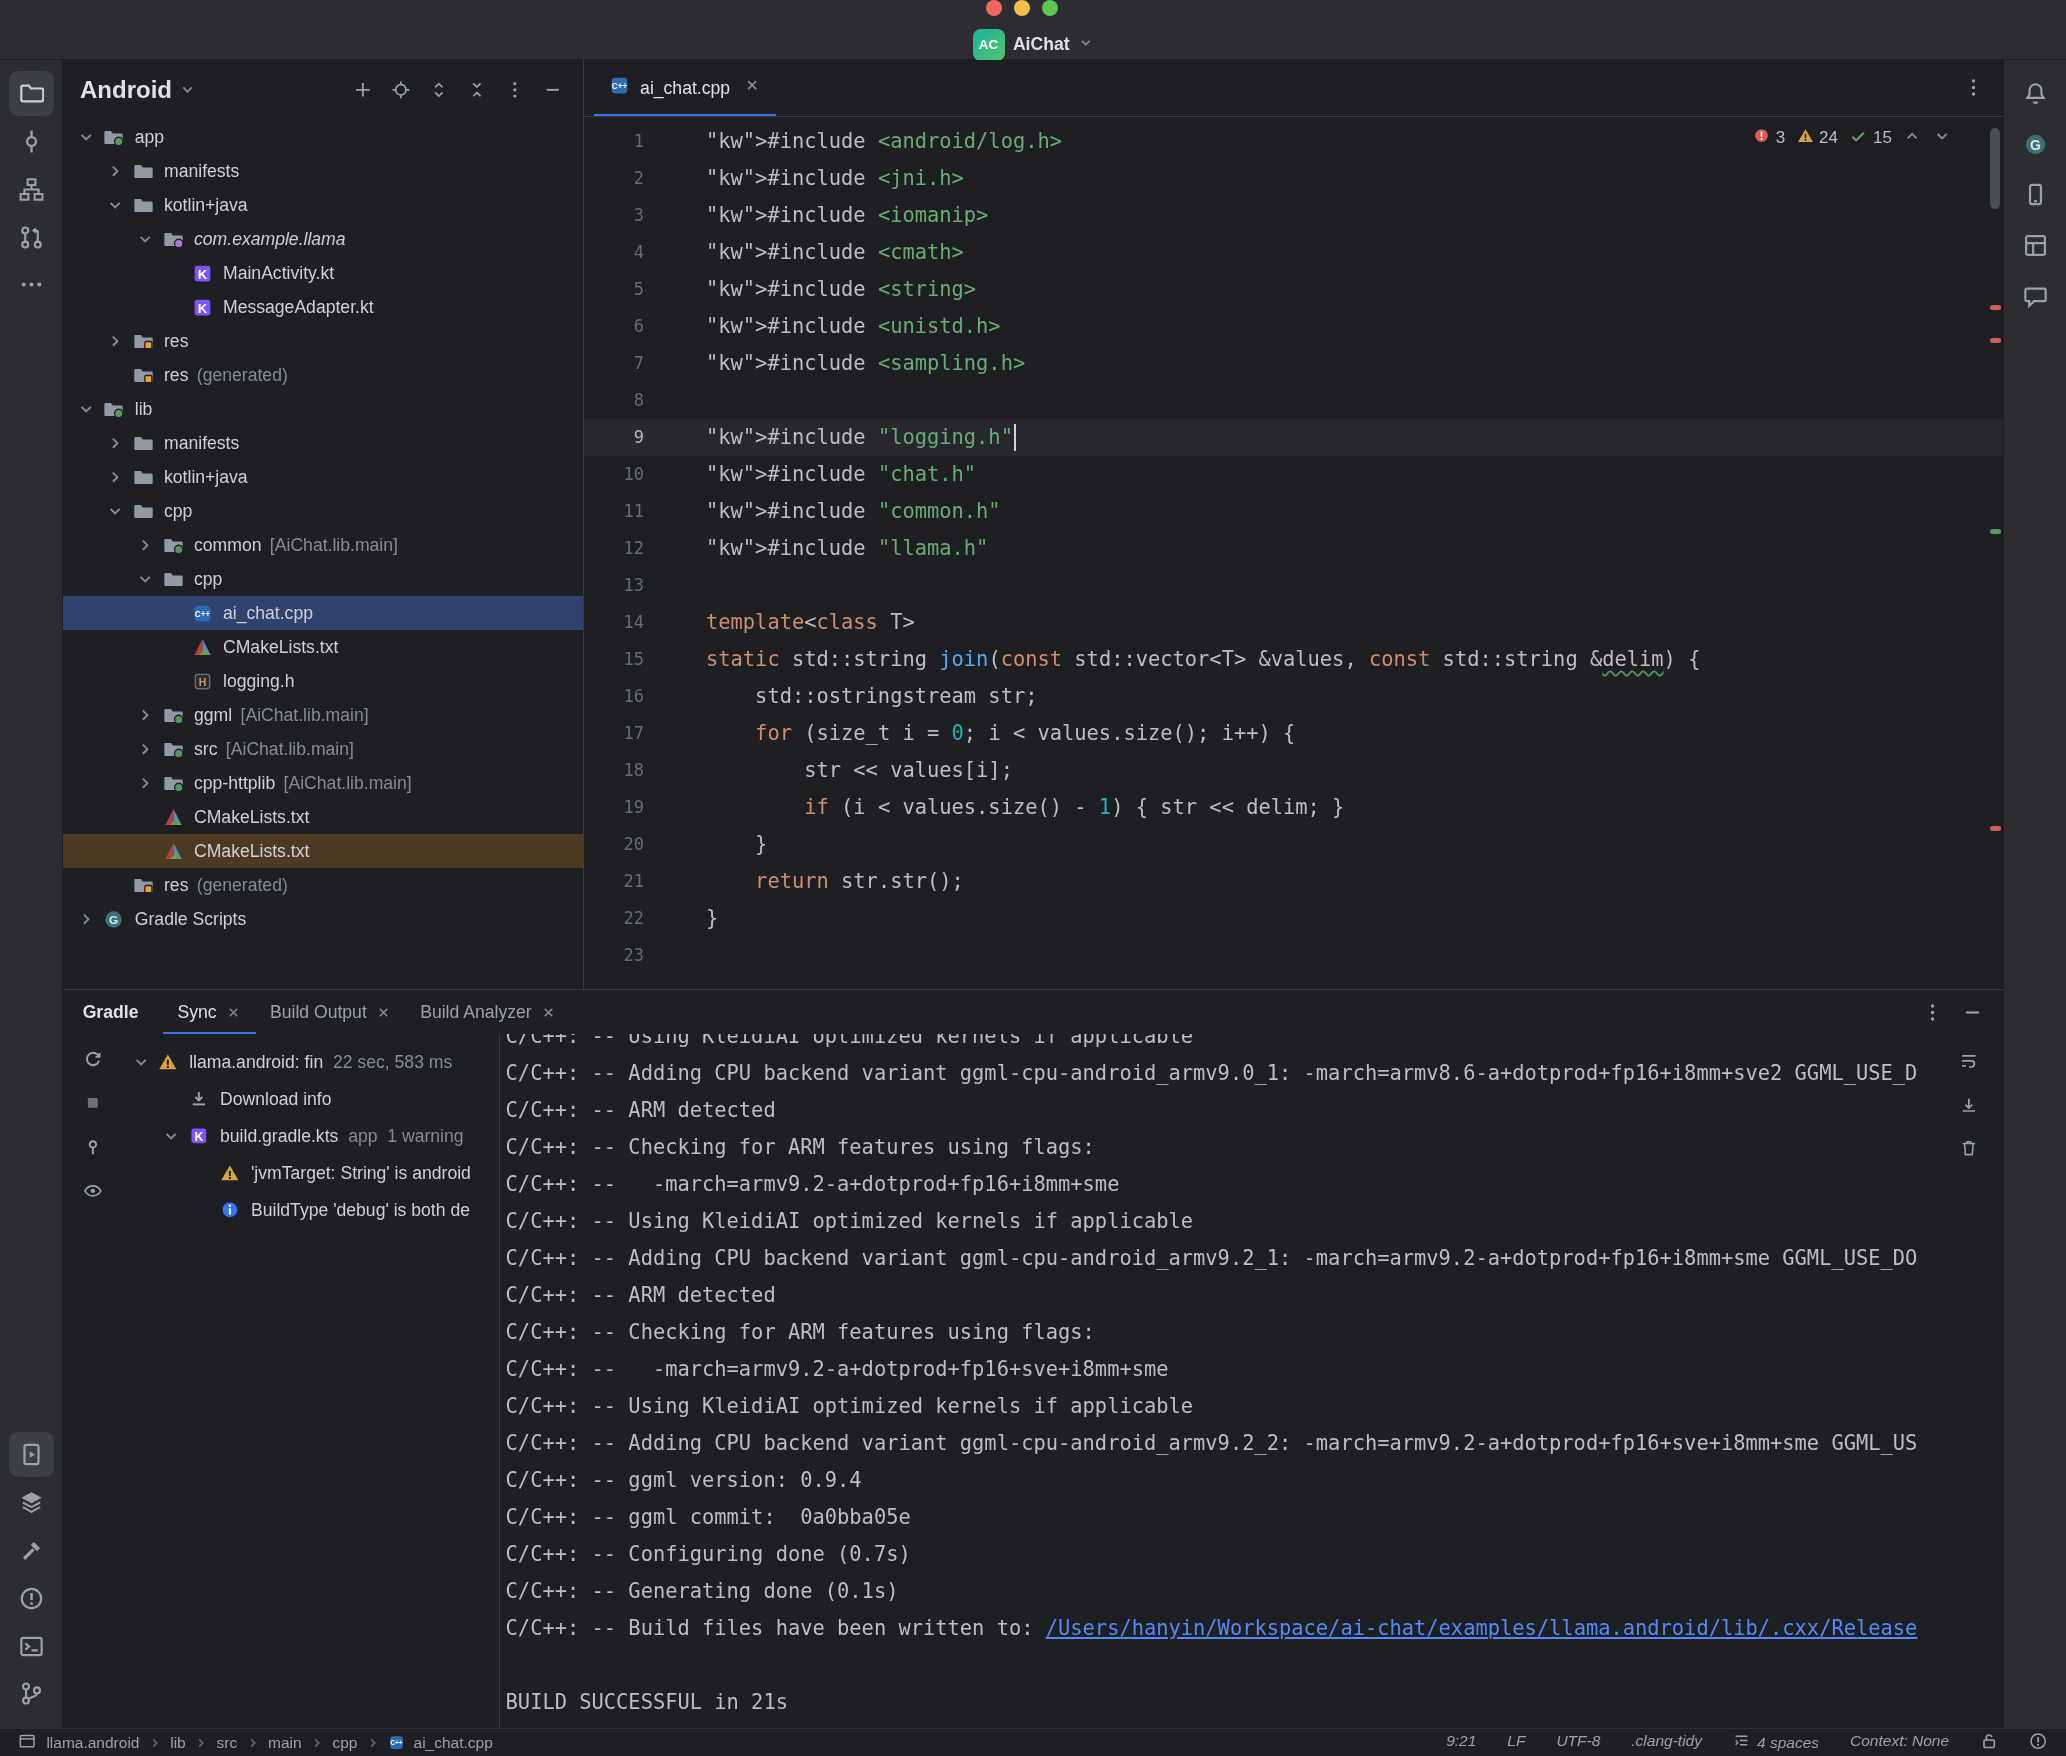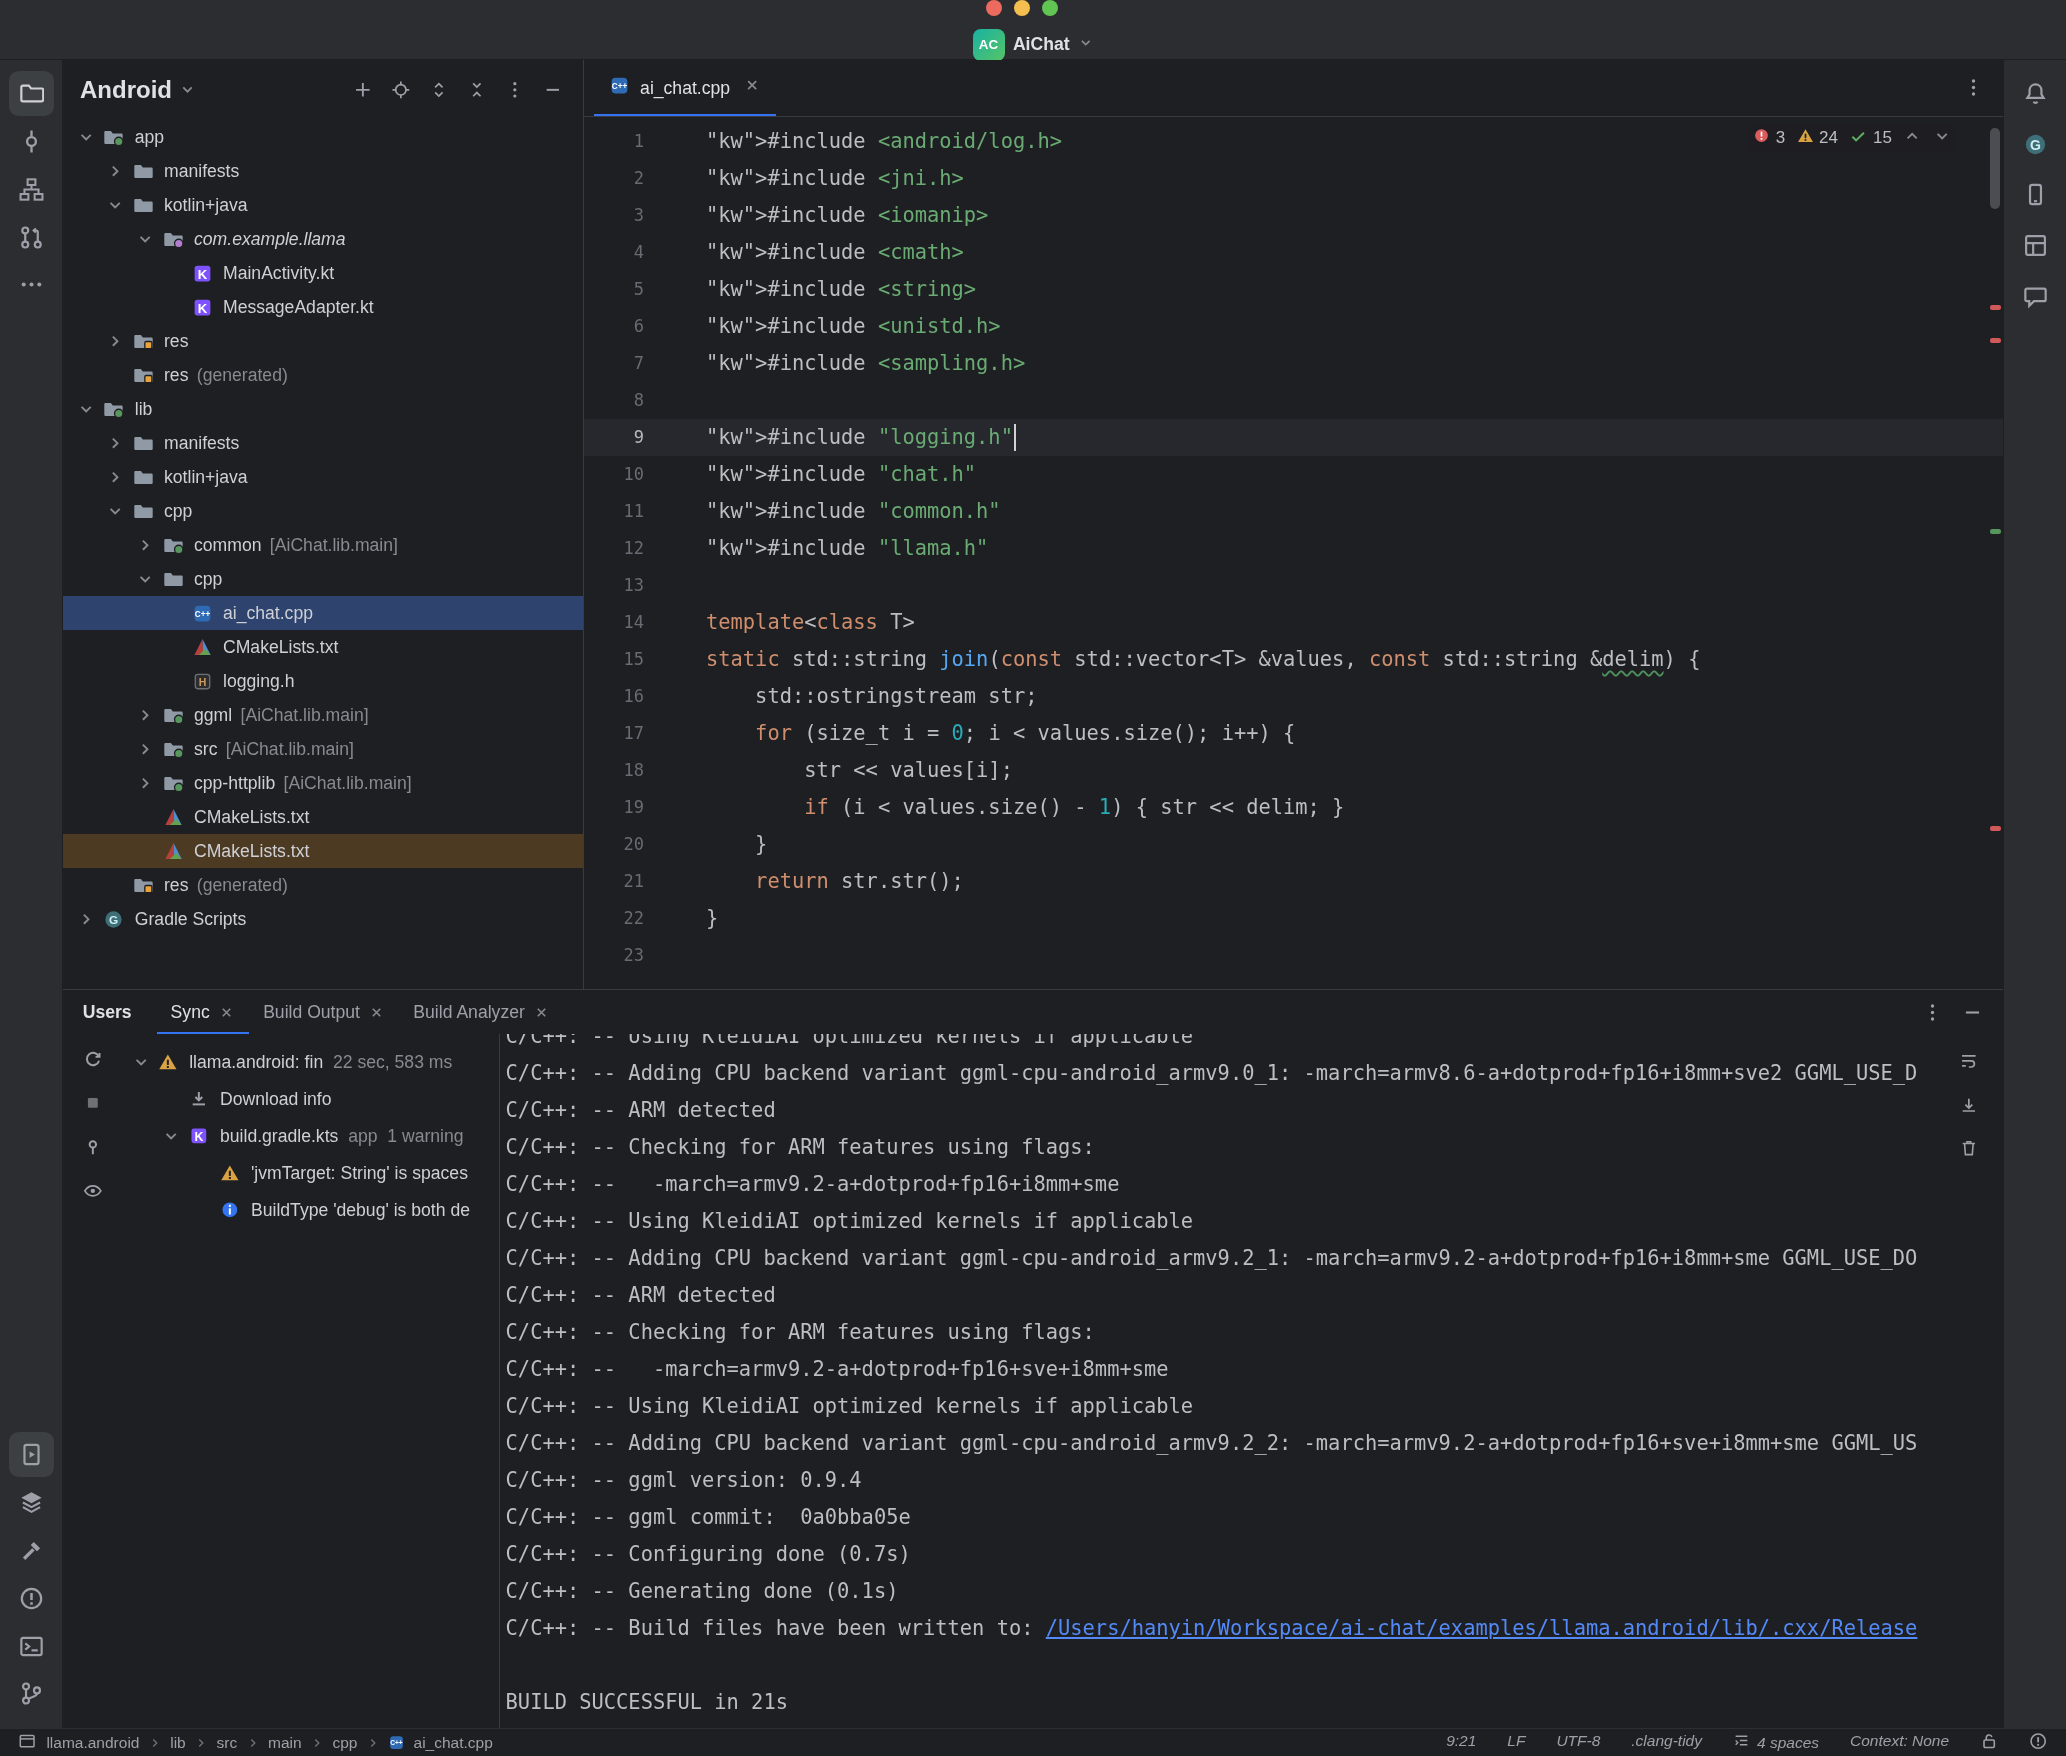--- a/index.html
+++ b/index.html
@@ -906,21 +906,21 @@
     <div class="vscroll"></div>
     <div class="stripe-mark" style="top:188px;background:#d05a5a;"></div>
     <div class="stripe-mark" style="top:221px;background:#d05a5a;"></div>
     <div class="stripe-mark" style="top:412px;background:#57965c;"></div>
     <div class="stripe-mark" style="top:709px;background:#d05a5a;"></div>
   </div>
 </div>
 
 <div class="build-panel">
   <div class="bp-header">
-    <span class="bp-title">Users</span>
+    <span class="bp-title">Gradle</span>
     <div id="bp-tabs" style="display:flex;align-items:center;">
         <div class="bp-tab active">
           <span>Sync</span>
           <span class="ico x">
             <svg viewBox="0 0 16 16" width="17" height="17" xmlns="http://www.w3.org/2000/svg">
               <path d="M4.5 4.5l7 7M11.5 4.5l-7 7" stroke="#868a91" stroke-width="1.5"></path>
             </svg>
           </span>
         </div>
         <div class="bp-tab">
@@ -1043,21 +1043,21 @@
           </div>
           <div class="btree-row" style="padding-left: 66px;">
             <span class="chev"></span>
             <span class="ico ticon">
               <svg viewBox="0 0 16 16" width="19.7" height="19.7" xmlns="http://www.w3.org/2000/svg">
                 <path d="M8 2L15 14H1z" fill="#d9a343"></path>
                 <rect x="7.2" y="6.3" width="1.6" height="4.2" fill="#1e1f22"></rect>
                 <rect x="7.2" y="11.4" width="1.6" height="1.6" fill="#1e1f22"></rect>
               </svg>
             </span>
-            <span>'jvmTarget: String' is spaces</span>
+            <span>'jvmTarget: String' is android</span>
           </div>
           <div class="btree-row" style="padding-left: 66px;">
             <span class="chev"></span>
             <span class="ico ticon">
               <svg viewBox="0 0 16 16" width="19.7" height="19.7" xmlns="http://www.w3.org/2000/svg">
                 <circle cx="8" cy="8" r="6" fill="#3574f0"></circle>
                 <rect x="7.2" y="6.8" width="1.6" height="5" fill="#fff"></rect>
                 <rect x="7.2" y="3.8" width="1.6" height="1.8" fill="#fff"></rect>
               </svg>
             </span>

